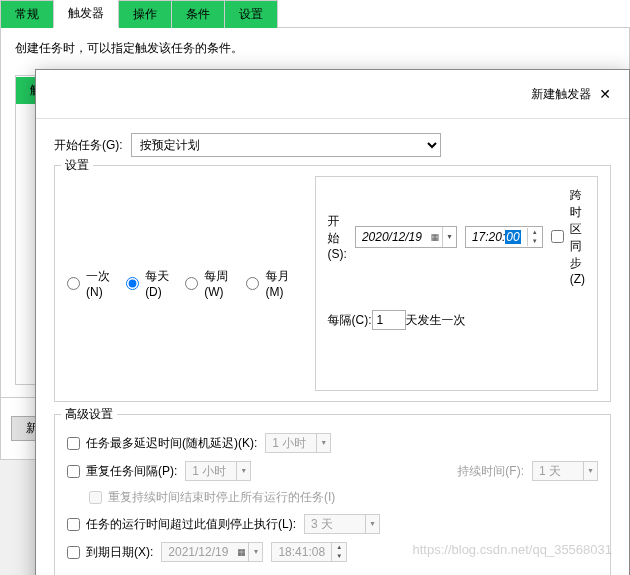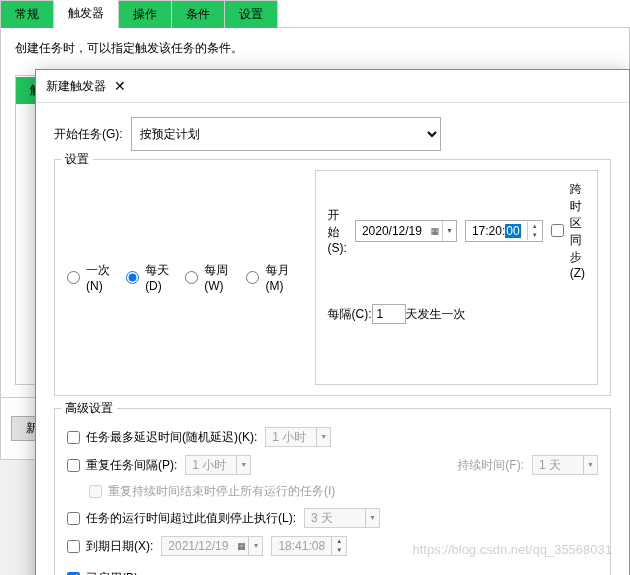--- a/index.html
+++ b/index.html
@@ -71,22 +71,22 @@
       top: 69px;
       left: 35px;
       width: 595px;
       background: #fff;
       border: 1px solid #888;
       box-shadow: 0 4px 20px rgba(0,0,0,0.3);
     }
     .title-bar {
       display: flex;
       align-items: center;
-      justify-content: flex-start;
-      padding: 6px 10px;
+      justify-content: flex-end;
+      padding: 14px 10px;
       background: #fff;
       font-size: 12px;
       border-bottom: 1px solid #e0e0e0;
     }
     .close-btn {
       font-size: 14px;
       padding: 2px 8px;
       cursor: pointer;
     }
     .dialog-body {
@@ -100,21 +100,21 @@
     .row > label { margin-right: 8px; }
     select, input[type="text"] {
       font-family: inherit;
       font-size: 12px;
       padding: 2px 4px;
       border: 1px solid #adadad;
       background: #fff;
     }
     select.main-begin {
       width: 310px;
-      height: 34px;
+      height: 24px;
     }
     .fieldset {
       border: 1px solid #d0d0d0;
       margin: 4px 0 12px 0;
       padding: 10px 12px;
       position: relative;
     }
     .fieldset-label {
       position: absolute;
       top: -9px;
@@ -153,20 +153,21 @@
     }
     .date-input, .time-input {
       display: inline-flex;
       align-items: center;
       border: 1px solid #adadad;
       height: 22px;
       background: #fff;
     }
     .date-input .val, .time-input .val {
       padding: 0 6px;
+      font-style: italic;
     }
     .cal-icon {
       width: 14px;
       font-size: 9px;
       text-align: center;
       color: #555;
     }
     .dd {
       width: 14px;
       font-size: 8px;

